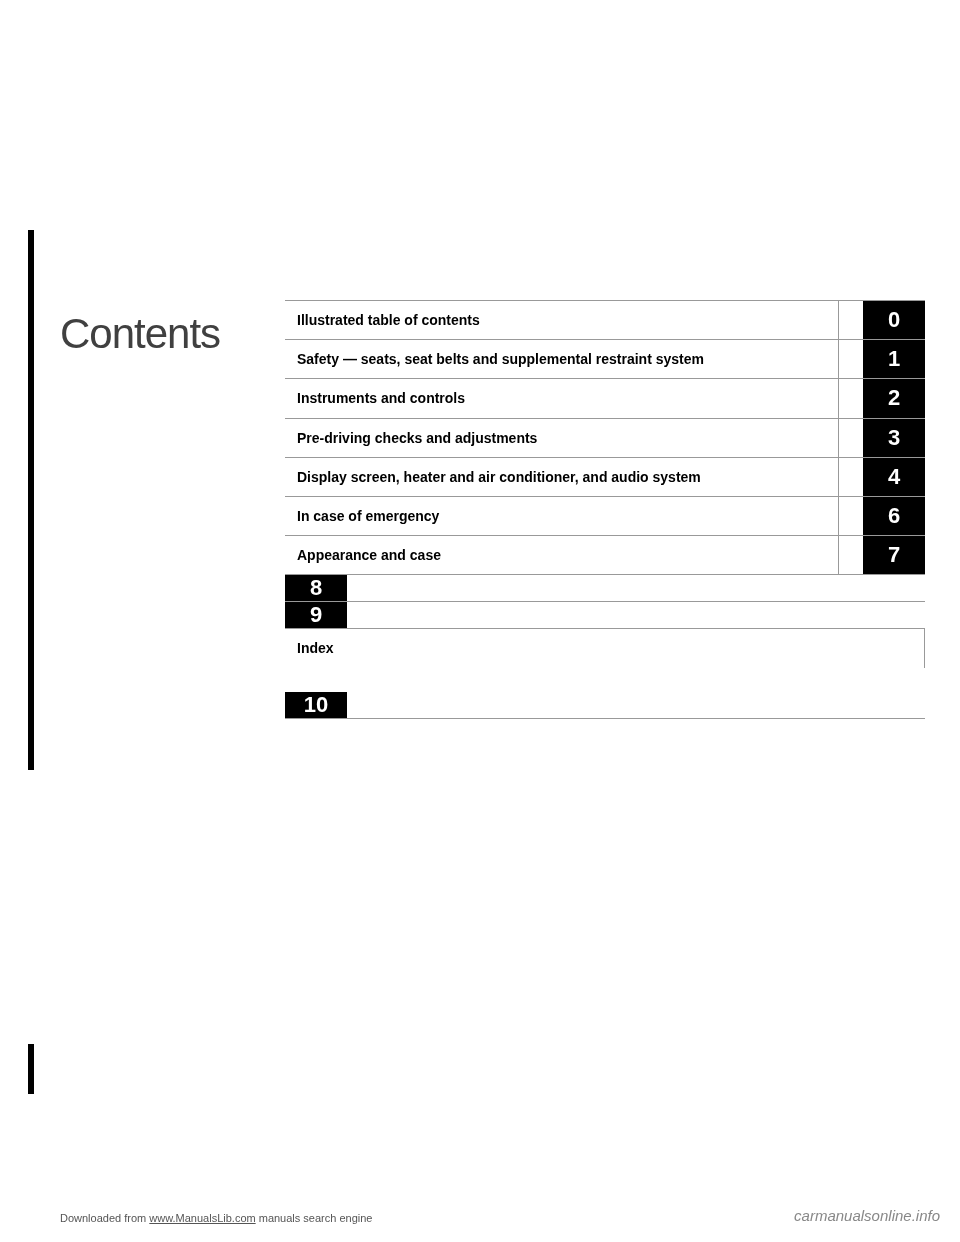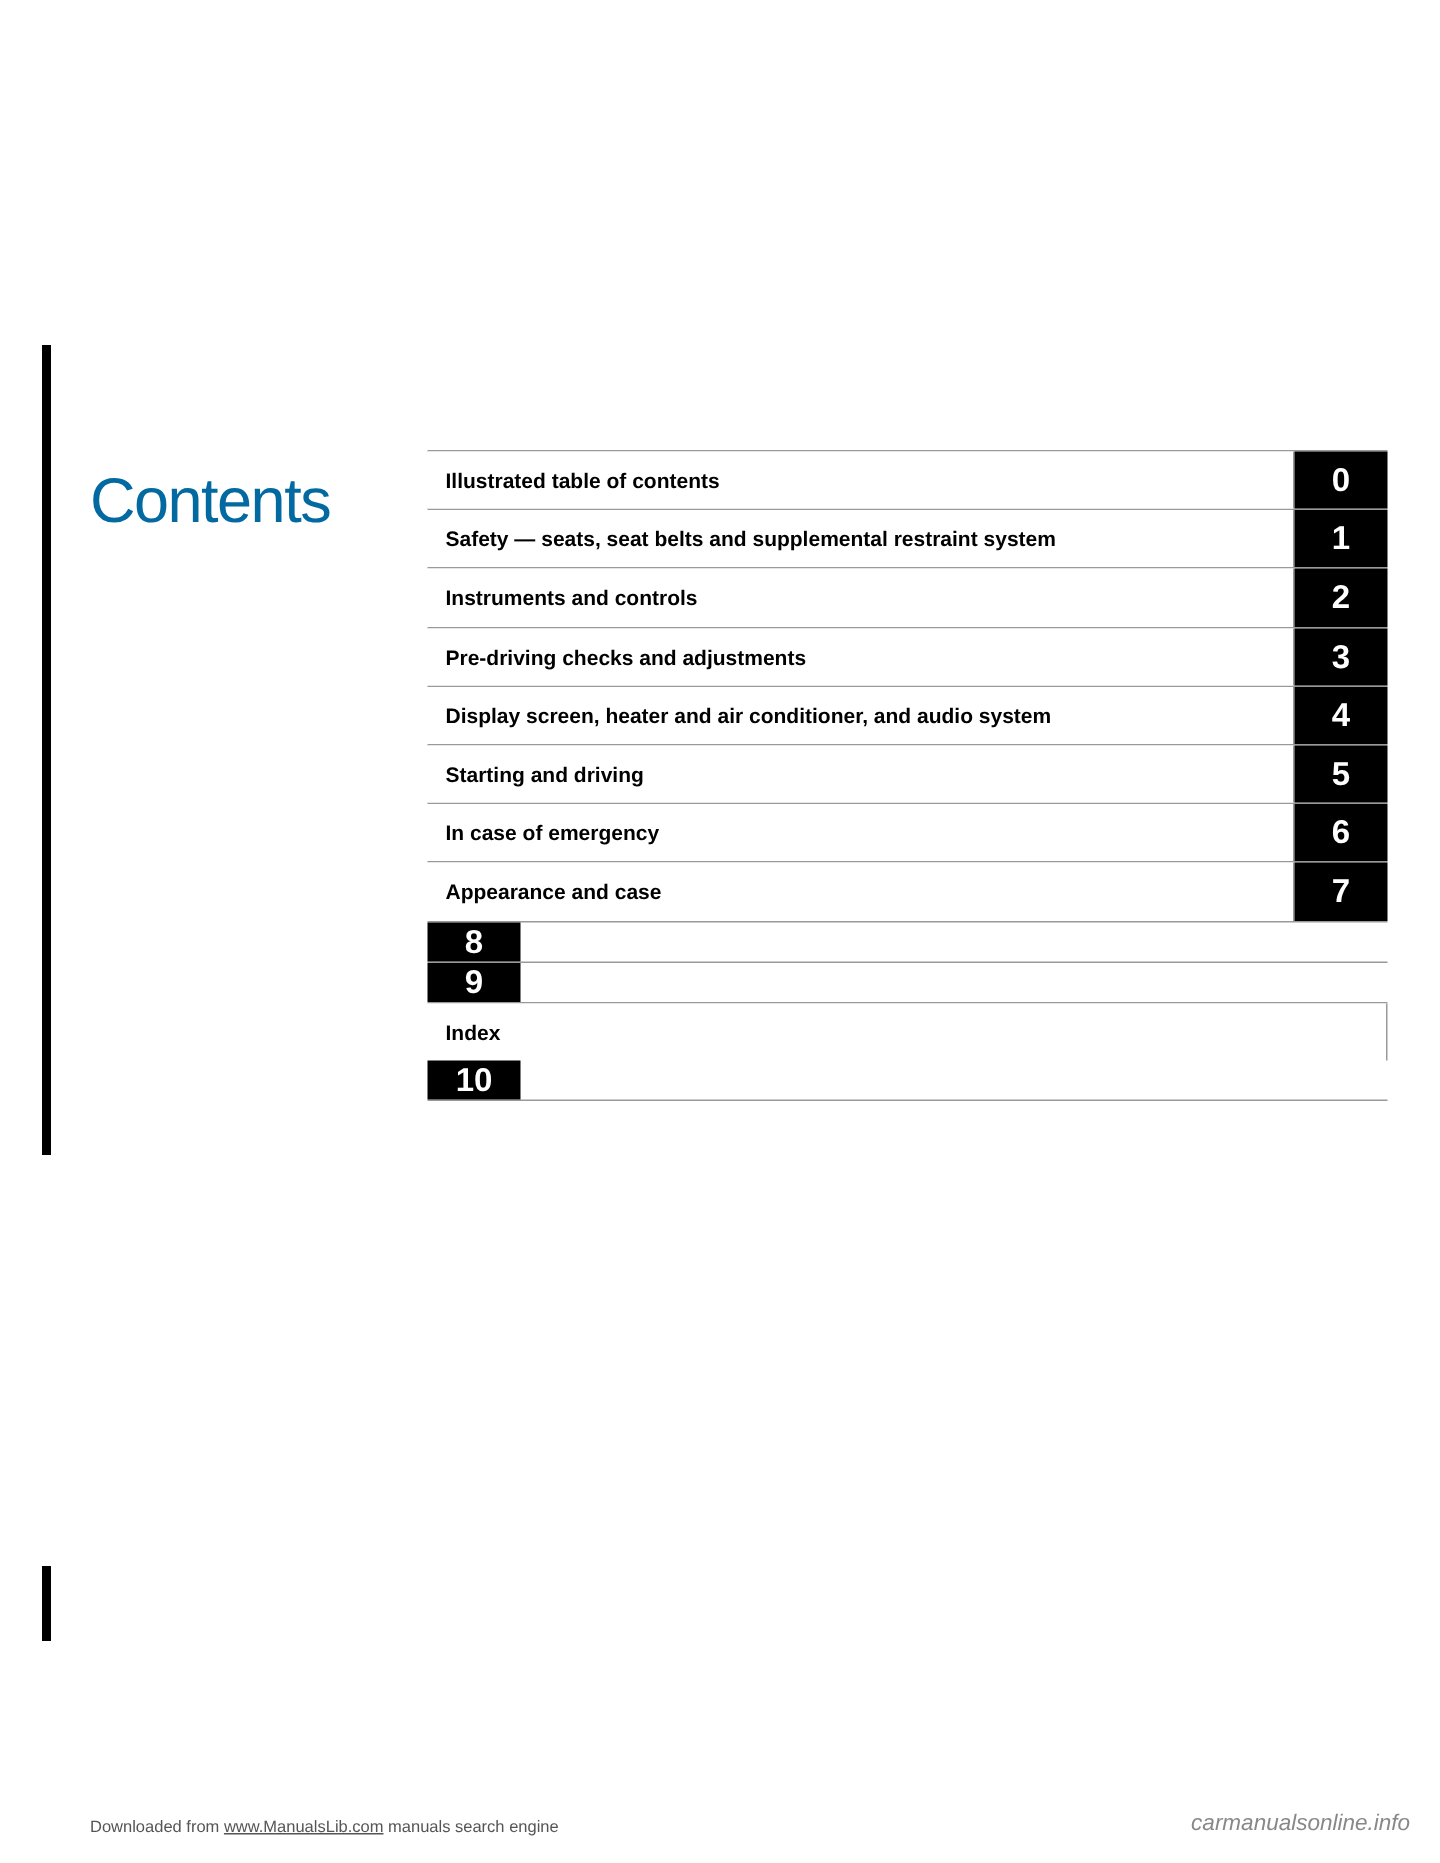--- a/index.html
+++ b/index.html
@@ -43,36 +43,37 @@
       height: 50px;
       background: #000;
     }
 
     .contents-title {
       position: absolute;
       left: 60px;
       top: 310px;
       font-size: 42px;
       font-weight: 300;
-      color: #0369a1;
+      color: #404040;
       letter-spacing: -1px;
     }
 
     .toc-container {
       position: absolute;
       left: 285px;
       top: 300px;
       width: 640px;
     }
 
     .toc-row {
       display: flex;
       align-items: stretch;
       margin-bottom: 0;
       border-top: 1px solid #999;
+      gap: 24px;
     }
 
     .toc-row:last-child {
       border-bottom: 1px solid #999;
       flex-direction: column;
     }
 
     .toc-label {
       flex: 1;
       padding: 10px 12px;
@@ -151,24 +152,20 @@
     <div class="toc-row">
       <div class="toc-label">Pre-driving checks and adjustments</div>
       <div class="toc-number">3</div>
     </div>
 
     <div class="toc-row">
       <div class="toc-label">Display screen, heater and air conditioner, and audio system</div>
       <div class="toc-number">4</div>
     </div>
 
-    <div class="toc-row">
-      <div class="toc-label">Starting and driving</div>
-      <div class="toc-number">5</div>
-    </div>
 
     <div class="toc-row">
       <div class="toc-label">In case of emergency</div>
       <div class="toc-number">6</div>
     </div>
 
     <div class="toc-row">
       <div class="toc-label">Appearance and case</div>
       <div class="toc-number">7</div>
     </div>

